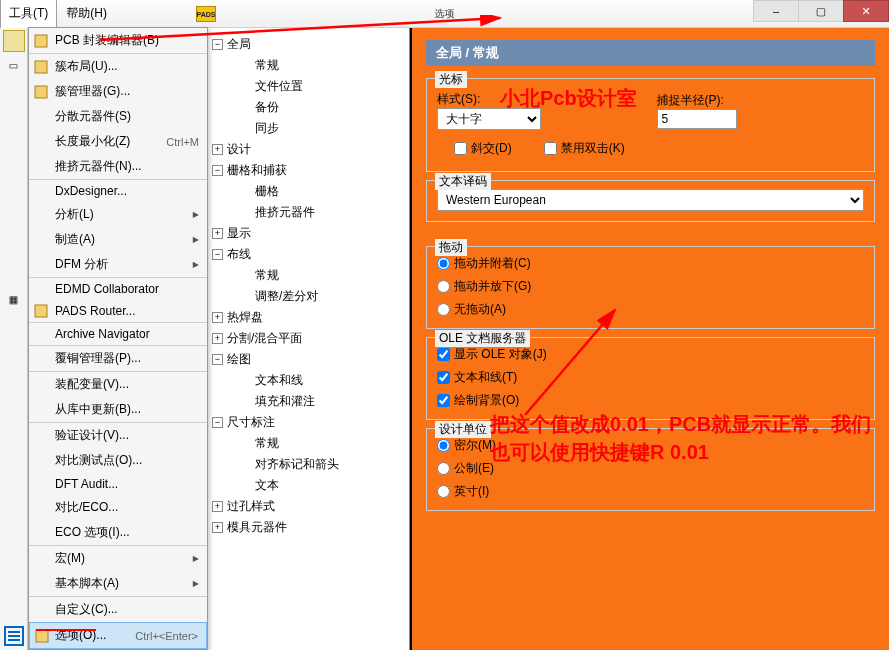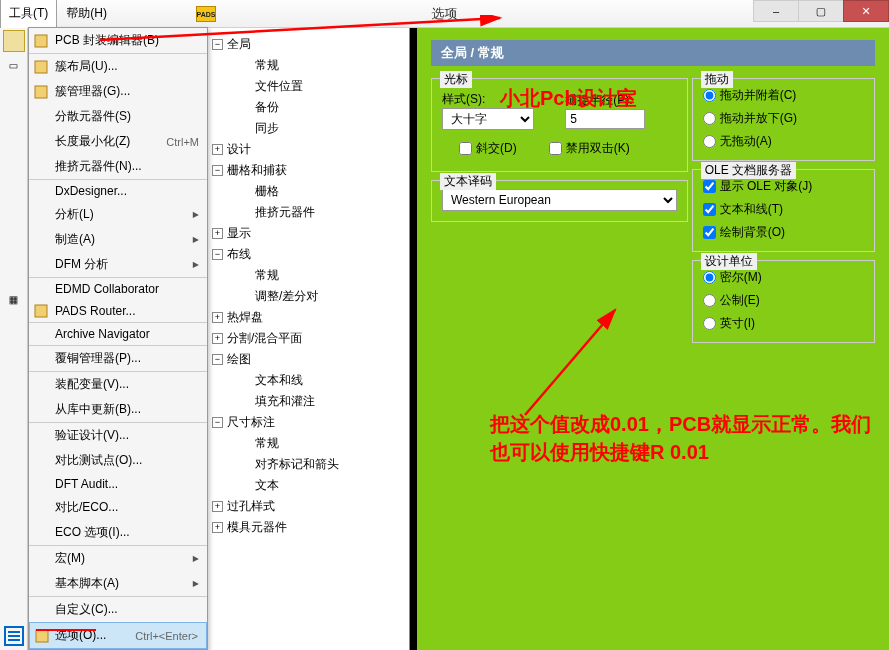--- a/index.html
+++ b/index.html
@@ -3,21 +3,21 @@
   <meta charset="utf-8">
   <style>
     * { box-sizing: border-box; margin: 0; padding: 0; font-family: "Microsoft YaHei", "SimSun", Arial, sans-serif; }
     body { background: #fff; width: 889px; height: 650px; overflow: hidden; position: relative; }
     
     
     .titlebar { height: 28px; background: linear-gradient(#fdfdfd, #f0f0f0); border-bottom: 1px solid #d0d0d0; display: flex; align-items: center; position: relative; }
     .win-controls { position: absolute; right: 0; top: 0; display: flex; }
     .win-btn { width: 46px; height: 22px; display: flex; align-items: center; justify-content: center; font-size: 11px; background: #e5e5e5; border: 1px solid #ccc; margin-left: -1px; }
     .win-btn.close { background: #c75050; color: #fff; border-color: #a04040; }
-    .tb-title { position: absolute; left: 50%; transform: translateX(-50%); font-size: 13px; color: #333; }
+    .tb-title { position: absolute; left: 50%; transform: translateX(-50%); font-size: 10px; color: #333; }
     .menuitem-top { padding: 21px 8px; font-size: 12px; border: 1px solid transparent; }
     .menuitem-top.open { background: #fff; border: 1px solid #a0a0a0; border-bottom: 1px solid #fff; }
     
     
     .left-toolbar { position: absolute; left: 0; top: 28px; width: 28px; bottom: 0; background: #f5f5f5; border-right: 1px solid #ccc; display: flex; flex-direction: column; align-items: center; padding-top: 2px; gap: 2px; }
     .tb-icon { width: 22px; height: 22px; border: 1px solid transparent; display: flex; align-items: center; justify-content: center; font-size: 10px; }
     .icon-square { background: #f0e0a0; border: 1px solid #c0a020; }
     
     
     .menu-dropdown { position: absolute; left: 28px; top: 27px; width: 180px; background: #f5f5f5; border: 1px solid #999; box-shadow: 2px 2px 4px rgba(0,0,0,0.2); z-index: 100; }
@@ -30,30 +30,30 @@
     
     
     .tree-panel { position: absolute; left: 208px; top: 28px; width: 202px; bottom: 0; background: #fff; border-right: 1px solid #888; overflow-y: auto; padding: 6px 4px; font-size: 12px; }
     .tree-item { padding: 2px 0 2px 0; display: flex; align-items: center; gap: 4px; cursor: default; }
     .tree-toggle { width: 11px; height: 11px; border: 1px solid #888; display: inline-flex; align-items: center; justify-content: center; font-size: 9px; line-height: 1; background: #fff; }
     .tree-spacer { width: 11px; display: inline-block; }
     .tree-label { }
     .indent-1 { padding-left: 28px; }
     
     
-    .dialog { position: absolute; left: 410px; top: 28px; right: 0; bottom: 0; background: #84cc16; border-left: 7px solid #000000; }
+    .dialog { position: absolute; left: 410px; top: 28px; right: 0; bottom: 0; background: #f97316; border-left: 2px solid #000000; }
     .dialog-inner { padding: 12px 14px; }
     .section-title { background: #6e8caf; color: #fff; padding: 4px 10px; font-size: 13px; font-weight: bold; margin-bottom: 12px; }
     
     .fieldset { border: 1px solid #ccc; padding: 8px 10px 10px; margin-bottom: 8px; position: relative; }
     .fieldset-legend { position: absolute; top: -8px; left: 8px; background: #f0f0f0; padding: 0 4px; font-size: 12px; }
     .fs-row { display: flex; align-items: center; gap: 12px; margin: 4px 0; font-size: 12px; }
     .fs-col { display: flex; flex-direction: column; gap: 6px; font-size: 12px; }
     
-    .two-col { display: flex; gap: 4px; }
+    .two-col { display: flex; gap: 16px; flex-direction: column; }
     .left-col { flex: 1.4; }
     .right-col { flex: 1; }
     
     label.cb, label.rb { display: flex; align-items: center; gap: 4px; font-size: 12px; }
     input[type=text], select { font-size: 12px; padding: 2px 4px; border: 1px solid #999; background: #fff; }
     select { height: 22px; }
     
     .lbl-sm { font-size: 12px; }
     
     
@@ -299,21 +299,21 @@
     <div class="section-title">全局 / 常规</div>
 
     <div class="two-col">
       <div class="left-col">
 
         <div class="fieldset">
           <div class="fieldset-legend">光标</div>
           <div class="fs-row">
             <div style="flex:1">
               <div class="lbl-sm">样式(S):</div>
-              <select style="width:92px">
+              <select style="width:104px">
                 <option>大十字</option>
               </select>
             </div>
             <div style="flex:1">
               <div class="lbl-sm">捕捉半径(P):</div>
               <input type="text" style="width: 80px;" value="5">
             </div>
           </div>
           <div class="fs-row" style="margin-top:10px;margin-left:17px;">
             <label class="cb">

